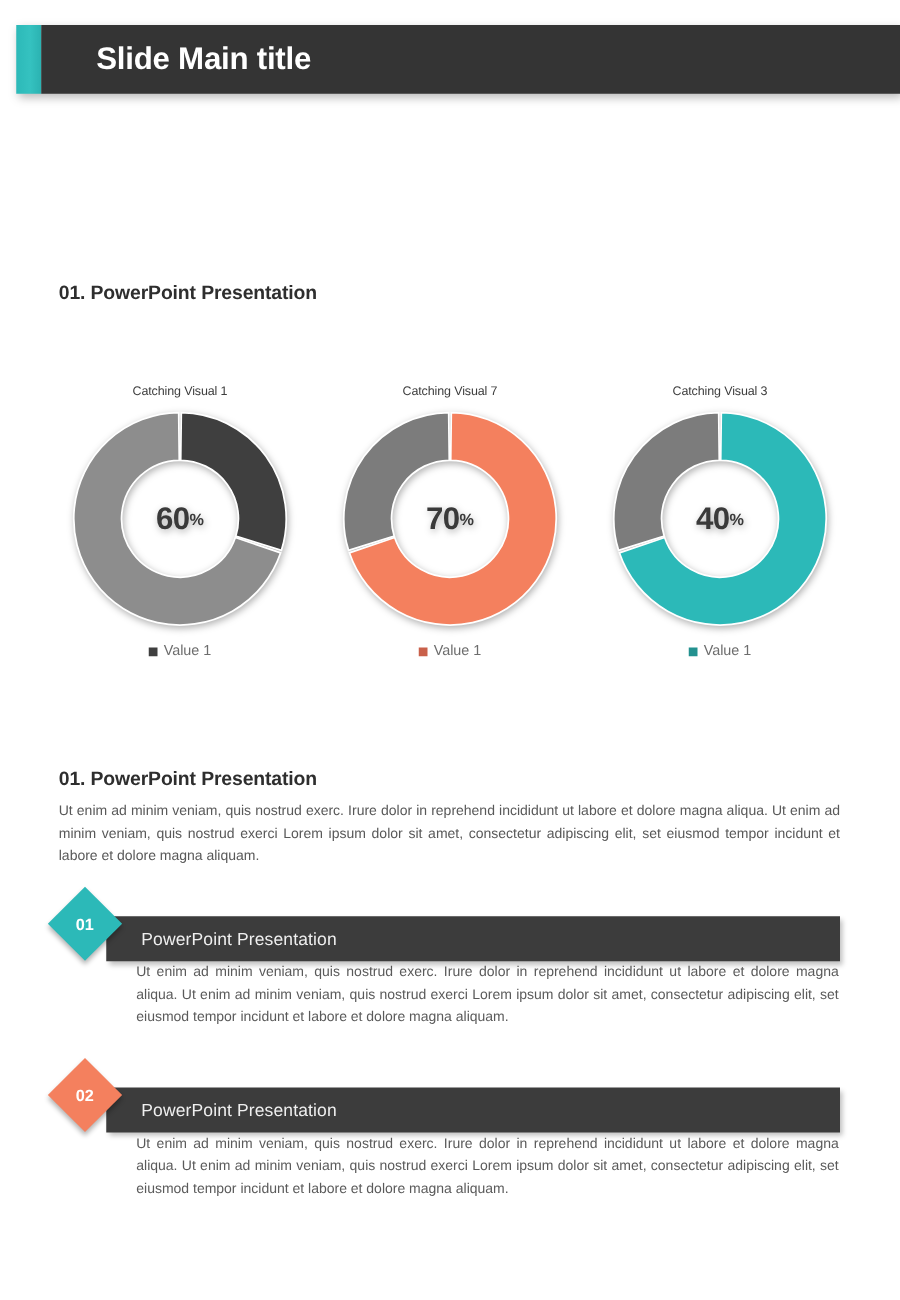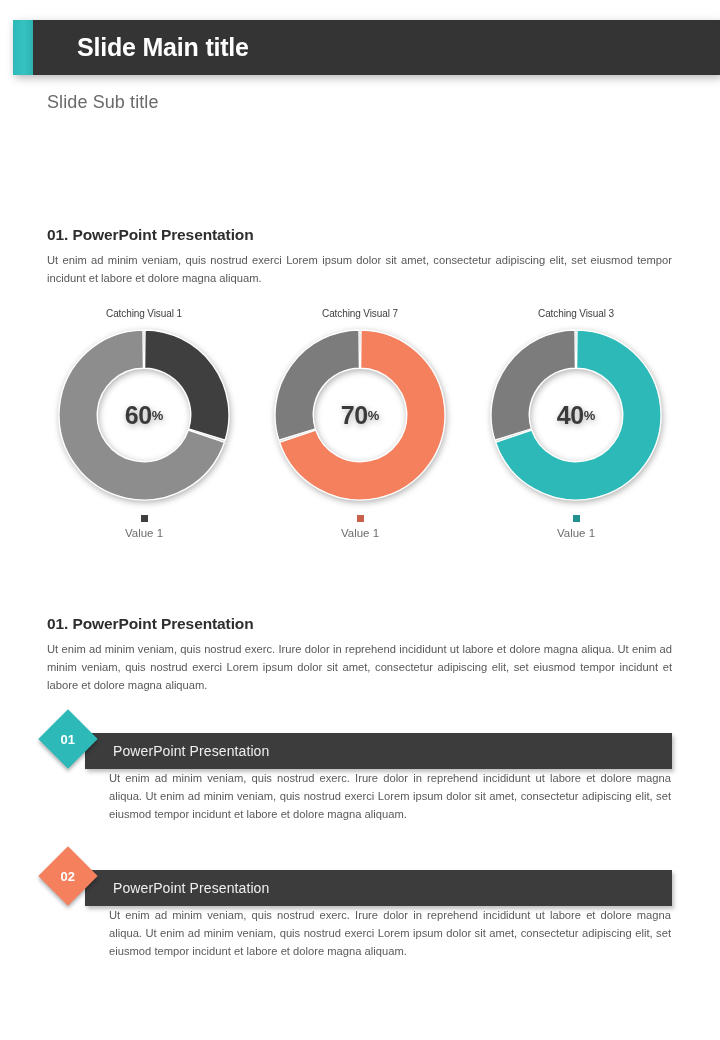--- a/index.html
+++ b/index.html
@@ -133,21 +133,20 @@
   .donut-pct {
     font-size: 13px;
     font-weight: bold;
     color: #3a3a3a;
   }
   .chart-legend {
     margin-top: 13px;
     display: flex;
     align-items: center;
     gap: 5px;
-    flex-direction: column;
   }
   .legend-swatch {
     width: 7px;
     height: 7px;
     display: inline-block;
   }
   .legend-label {
     font-size: 11.5px;
     color: #6d6d6d;
   }
@@ -213,26 +212,24 @@
 <body>
 
 <div class="header">
   <div class="header-accent"></div>
   <div class="header-body">
     <div class="header-title">Slide Main title</div>
   </div>
 </div>
 
 <div class="subtitle-block">
-  <div class="sub-title">Slide Sub title</div>
 </div>
 
 <div class="section" style="top:226px;">
   <div class="section-title">01. PowerPoint Presentation</div>
-  <div class="section-body">Ut enim ad minim  veniam, quis  nostrud  exerci   Lorem  ipsum  dolor sit  amet,  consectetur  adipiscing  elit,  set eiusmod tempor incidunt et labore et dolore magna aliquam.</div>
 </div>
 
 <div class="charts-row" id="charts-row">
     <div class="chart-cell">
       <div class="chart-title">Catching Visual 1</div>
       <div class="donut-wrap">
         <svg width="174" height="174" viewBox="0 0 174 174">
           <path d="M 88.03844507099602 2.006343578861575 A 85 85 0 0 1 168.1546679577378 112.2768642966118 L 131.63506737675579 100.9022753631365 A 46.75000000000001 46.75000000000001 0 0 0 87.57114478904782 40.253488968373865 Z" fill="#3f3f3f" stroke="#ffffff" stroke-width="1.4"></path>
           <path d="M 167.51287360841246 114.25210419978248 A 85 85 0 1 1 85.96155492900397 2.006343578861575 L 86.42885521095218 40.253488968373865 A 46.75000000000001 46.75000000000001 0 1 0 131.28208048462685 101.98865730988037 Z" fill="#8d8d8d" stroke="#ffffff" stroke-width="1.4"></path>
         </svg>

